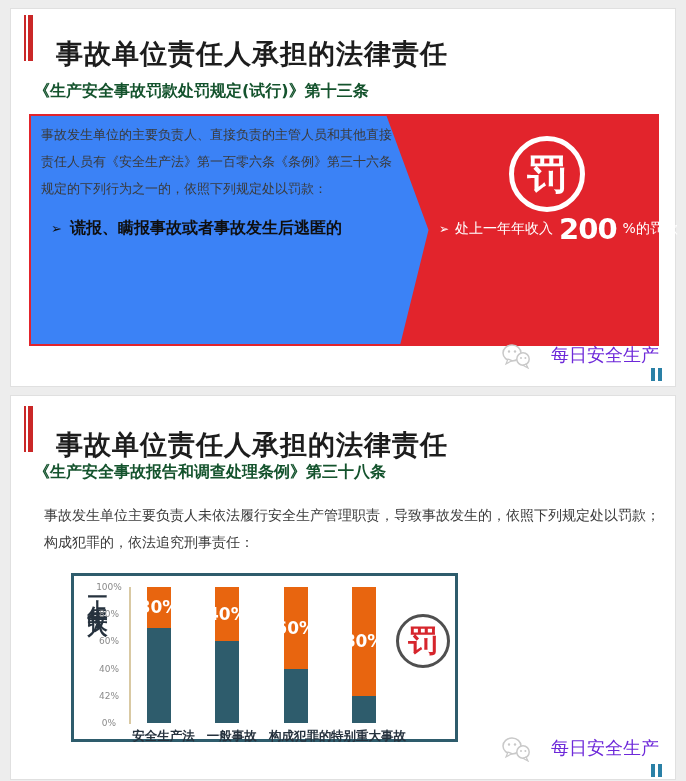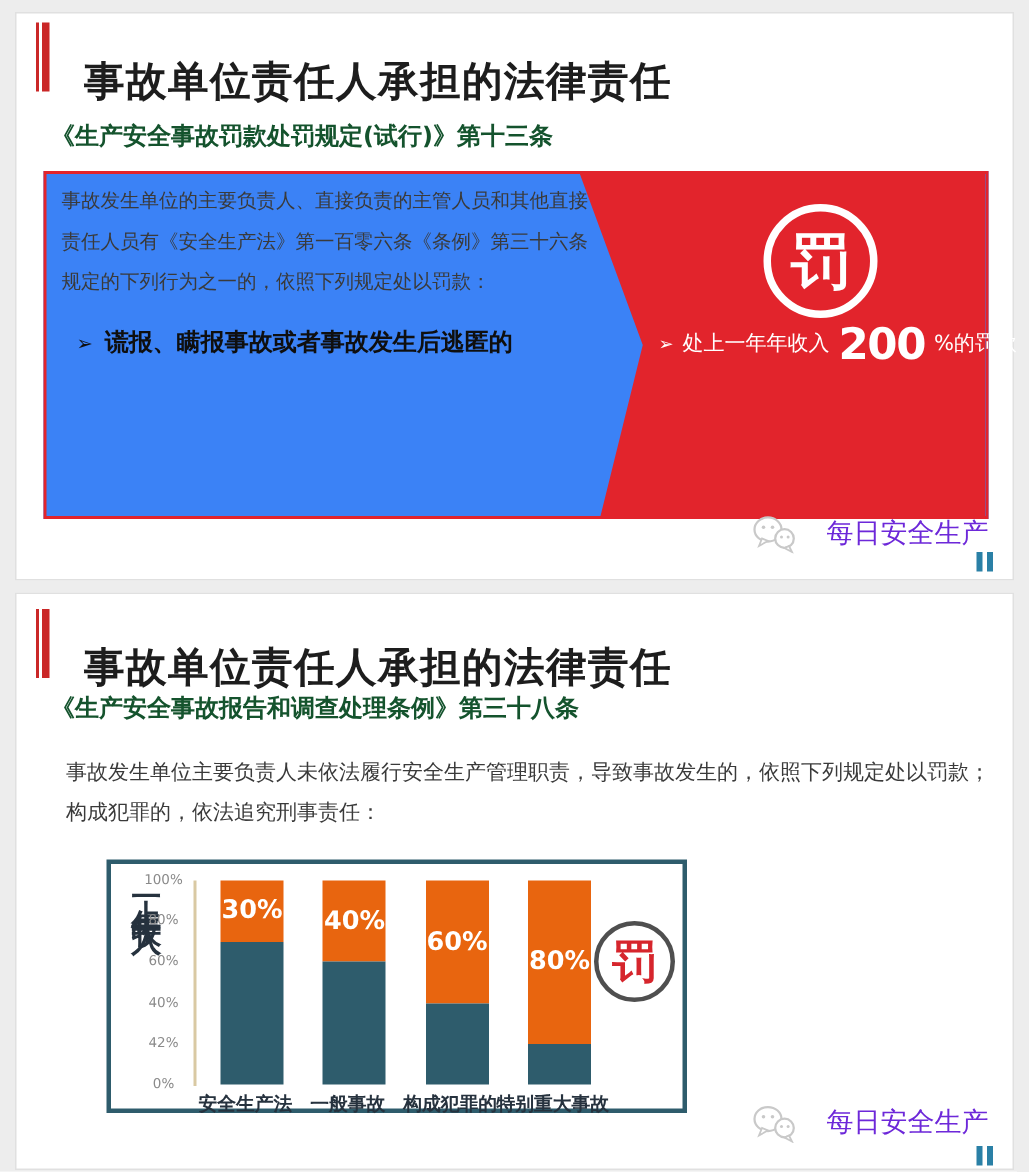--- a/index.html
+++ b/index.html
@@ -49,21 +49,21 @@
   
   .body2{position:absolute;left:23px;top:96px;width:626px;margin:10px;font-size:14px;line-height:27px;color:#3a3a3a;}
   .chart{position:absolute;left:60px;top:177px;width:381px;height:163px;border:3px solid #2e5c6c;background:#fff;}
   .ylabel{position:absolute;left:11px;top:8px;height:150px;writing-mode:vertical-rl;text-orientation:upright;
           font-size:20px;font-weight:bold;color:#26323e;letter-spacing:3px;}
   .yticks{position:absolute;left:20px;top:6px;width:30px;height:146px;display:flex;flex-direction:column;
           justify-content:space-between;align-items:center;font-size:9px;color:#8a8a8a;}
   .axis-line{position:absolute;left:55px;top:11px;width:2px;height:137px;background:#d9c9a3;}
   .plot{position:absolute;left:73px;top:11px;width:238px;height:136px;display:flex;justify-content:space-between;}
   .bar-slot{position:relative;width:33px;}
-  .bar{width:42px;height:136px;display:flex;flex-direction:column;}
+  .bar{width:24px;height:136px;display:flex;flex-direction:column;}
   .seg{width:100%;}
   .seg-top{display:flex;align-items:center;justify-content:center;color:#fff;font-weight:bold;font-size:17px;}
   .bar-cat{position:absolute;top:141px;left:50%;transform:translateX(-50%);white-space:nowrap;
            font-size:12.5px;font-weight:bold;color:#26323e;}
   .stamp2{position:absolute;left:322px;top:38px;width:48px;height:48px;border:3px solid #4f4f4f;
           color:#d6252c;font-size:30px;background:#fff;}
 </style>
 </head>
 <body>
 

